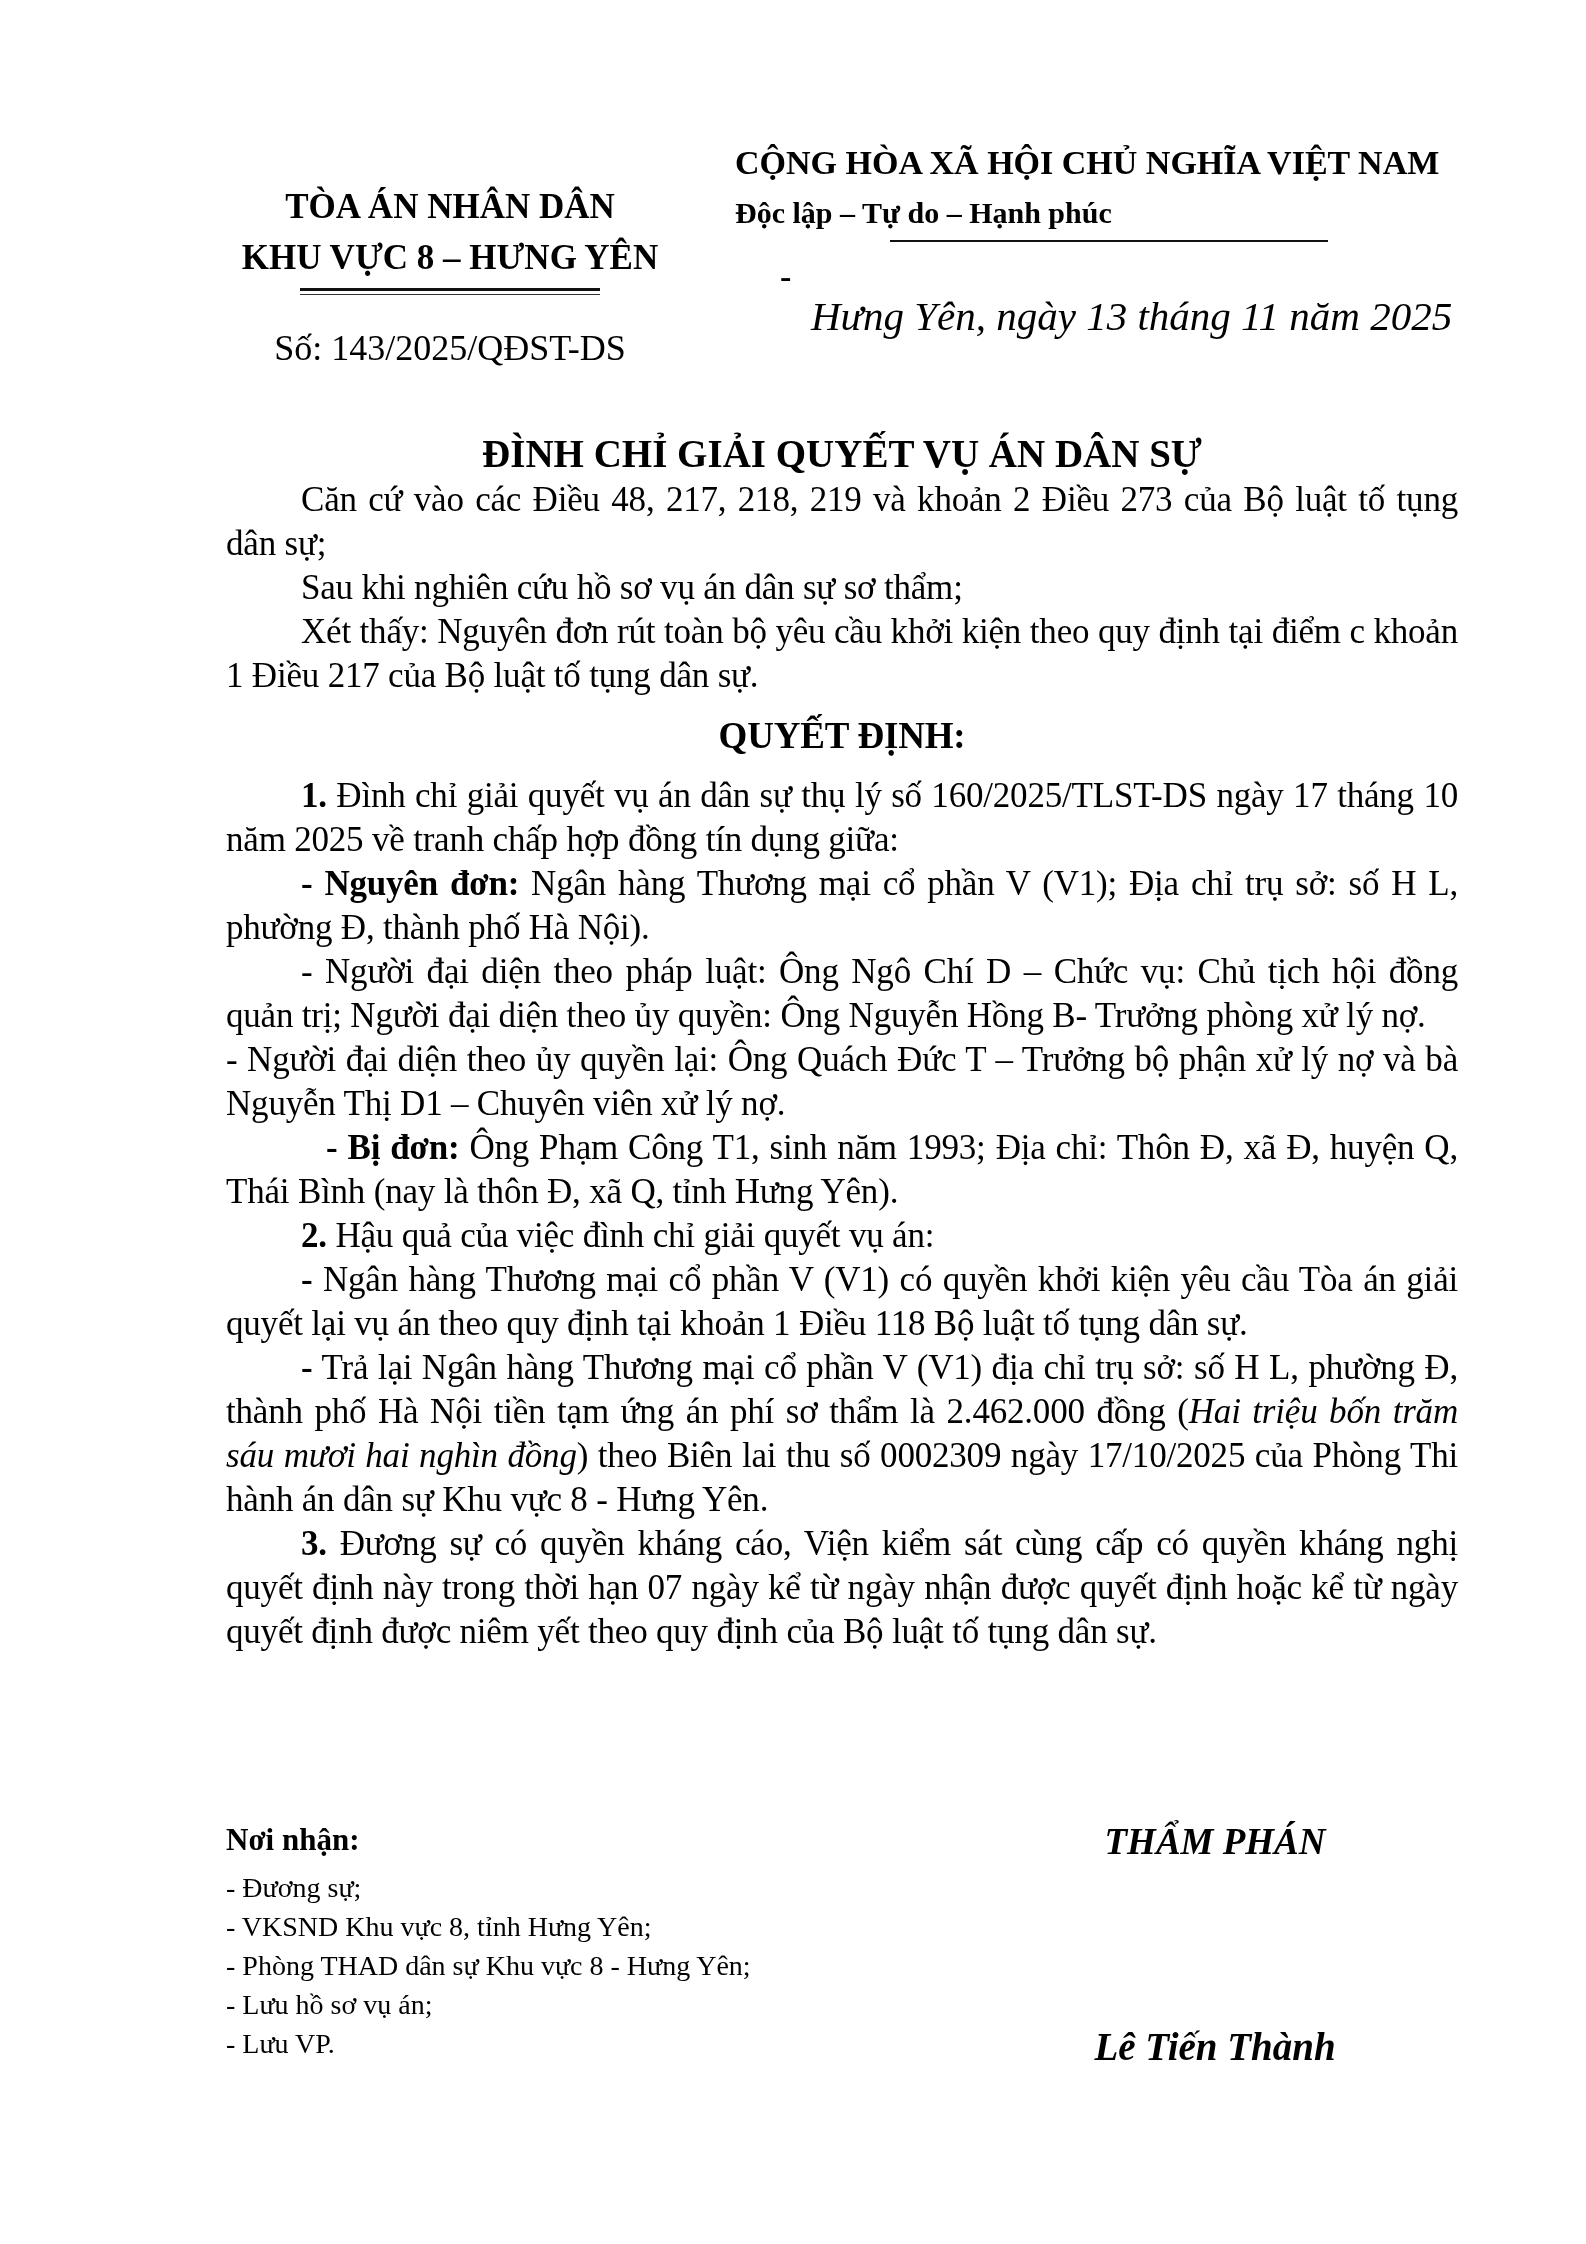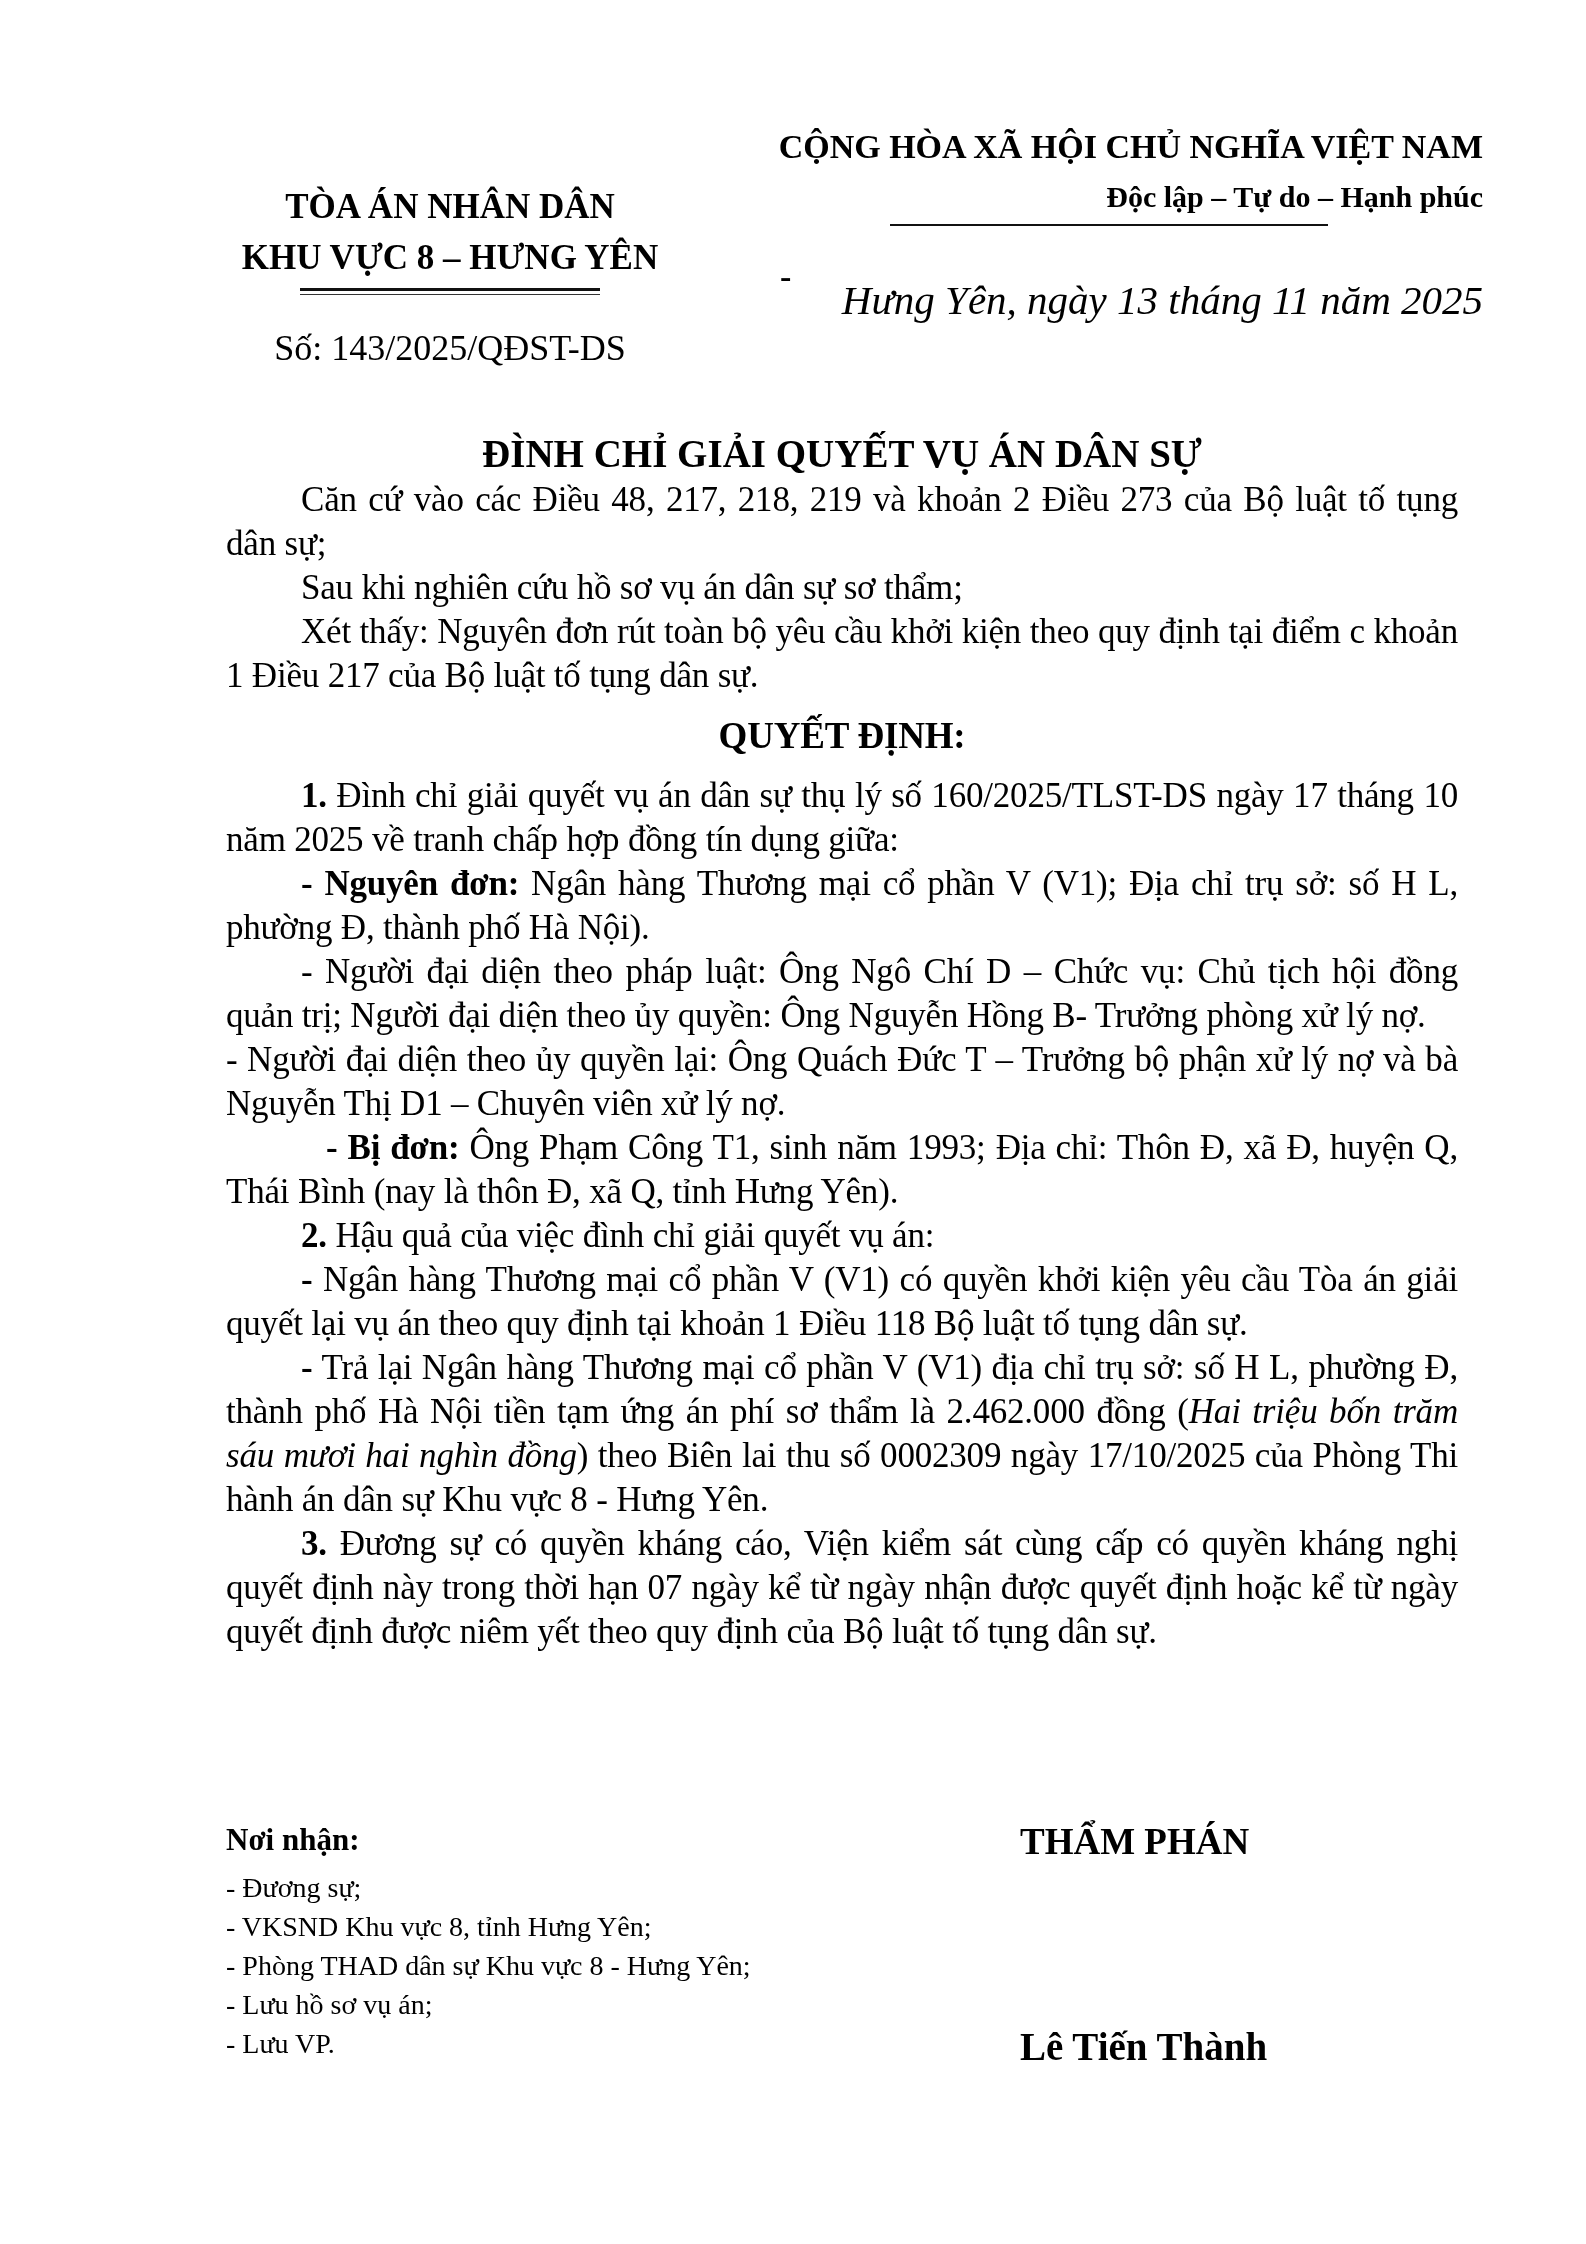--- a/index.html
+++ b/index.html
@@ -48,23 +48,23 @@
   }
   .doc-number {
     font-size: 36px;
     margin-top: 32px;
     white-space: nowrap;
   }
 
   .rep-block {
     position: absolute;
     left: 735px;
-    top: 126px;
+    top: 142px;
     width: 748px;
-    text-align: right;
+    text-align: left;
   }
   .rep-line1 {
     font-weight: bold;
     font-size: 34px;
     line-height: 42px;
     white-space: nowrap;
   }
   .rep-line2 {
     font-weight: bold;
     font-size: 30px;
@@ -139,21 +139,22 @@
   }
   .recipient-item {
     font-size: 28px;
     line-height: 39px;
   }
   .signature {
     position: absolute;
     left: 1020px;
     top: 1820px;
     width: 390px;
-    text-align: left;
+    text-align: center;
+    font-style: italic;
   }
   .judge-title {
     font-weight: bold;
     font-size: 37px;
     line-height: 44px;
     white-space: nowrap;
   }
   .judge-name {
     font-weight: bold;
     font-size: 39px;

